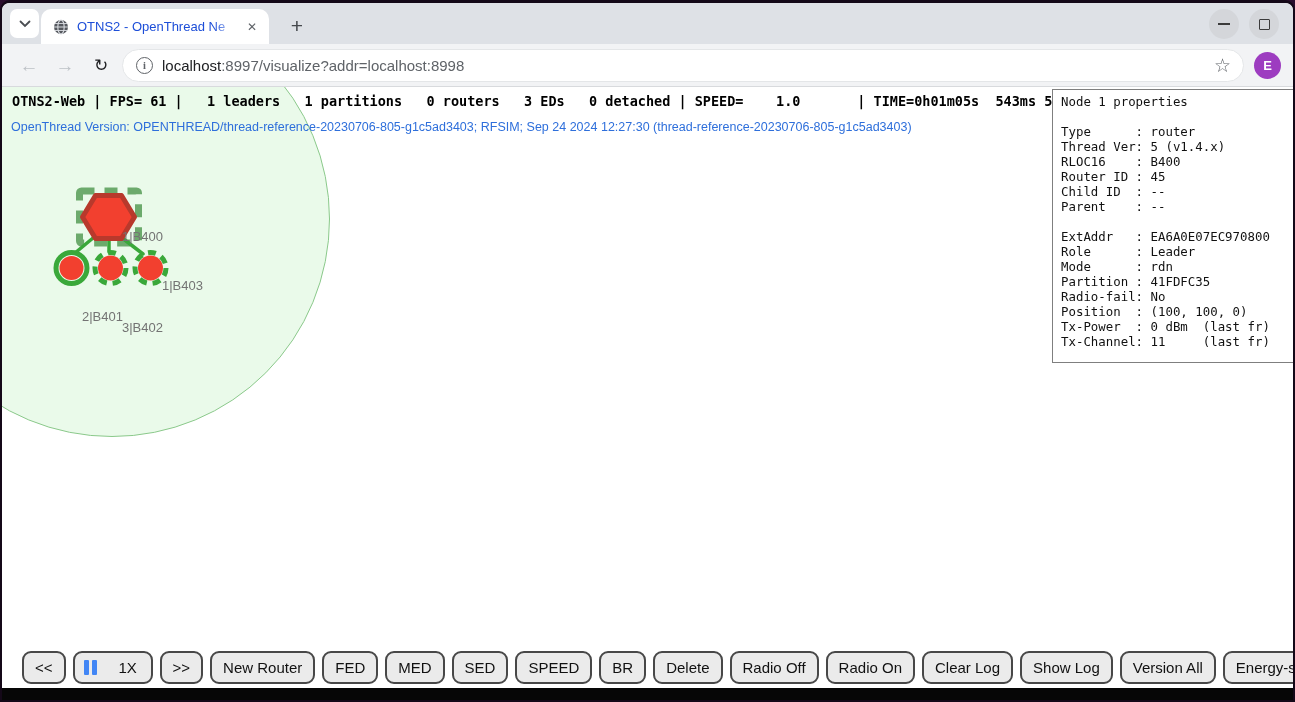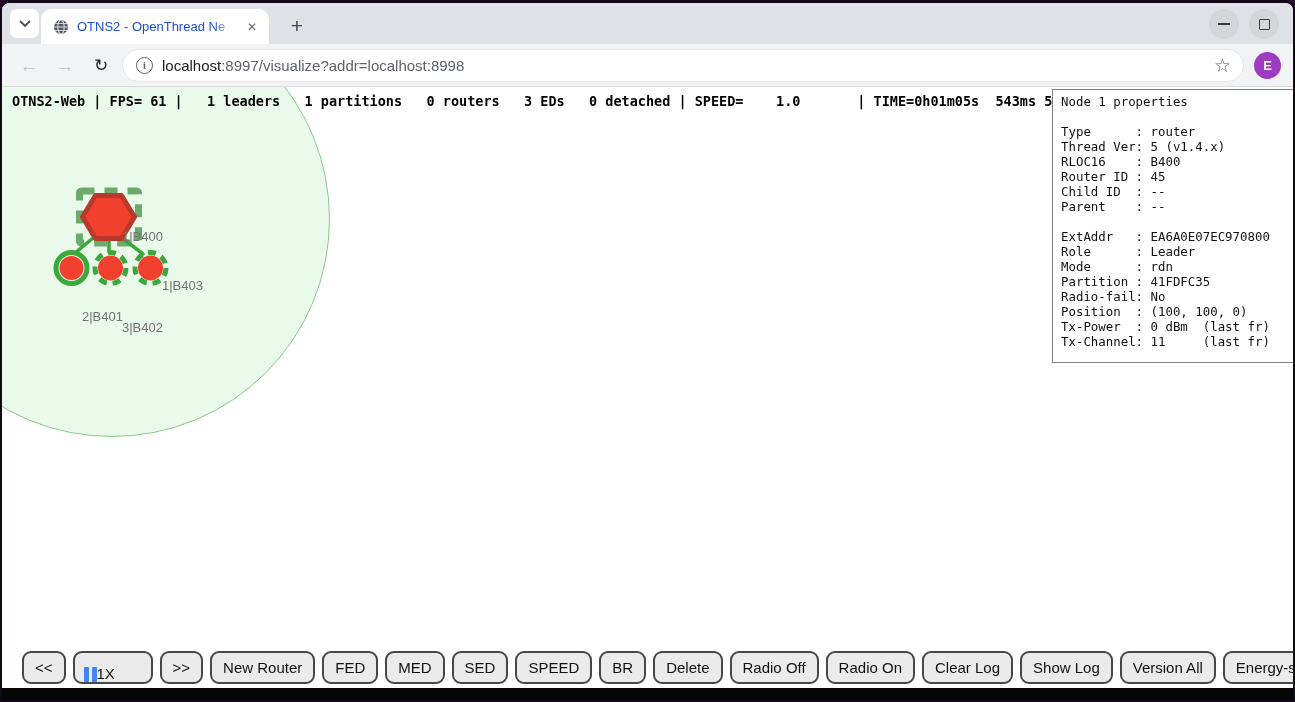--- a/index.html
+++ b/index.html
@@ -101,21 +101,21 @@
     font-family:"DejaVu Sans Mono",monospace; font-size:12.4px; line-height:15px; color:#111;
   }
   
   .btn-row{ position:absolute; left:20px; top:564px; z-index:5; display:flex; gap:7px; }
   .sim-btn{
     height:33px; background:var(--button-bg,#ebebeb); border:2px solid var(--button-border,#484848);
     border-radius:9px; font-family:"Liberation Sans",sans-serif; font-size:15px; color:#111;
     display:flex; align-items:center; justify-content:center; padding:0 11px; cursor:pointer;
     white-space:nowrap;
   }
-  .sim-btn.speed{ min-width:80px; justify-content:flex-start; gap:0; padding-left:9px;align-items:flex-end; }
+  .sim-btn.speed{ min-width:80px; justify-content:flex-start; gap:22px; padding-left:9px; }
   .pause-bars{ display:flex; gap:3px; }
   .pause-bars i{ display:block; width:5px; height:15px; background:var(--pause-blue,#4286f5); border-radius:1px; }
   .footer-strip{ position:absolute; left:0; bottom:0; width:100%; height:12px; background:#060606; }
 </style>
 </head>
 <body>
 
 <div class="window">
 
   <div class="tabstrip">
@@ -175,20 +175,21 @@
       <circle class="svg-ring dashed" cx="148.5" cy="181" r="15.5"></circle>
       <circle class="svg-red" cx="148.5" cy="181" r="12.5"></circle>
     </svg>
 
     <div class="node-label" style="left:120px; top:142px;">1|B400</div>
     <div class="node-label" style="left:80px; top:191px;margin-top:31px;">2|B401</div>
     <div class="node-label" style="left:120px; top:191px;margin-top:42px;">3|B402</div>
     <div class="node-label" style="left:160px; top:191px;">1|B403</div>
 
     <pre class="status-line">OTNS2-Web | FPS= 61 |   1 leaders   1 partitions   0 routers   3 EDs   0 detached | SPEED=    1.0       | TIME=0h01m05s  543ms 557us</pre>
+    <div class="version-line">OpenThread Version: OPENTHREAD/thread-reference-20230706-805-g1c5ad3403; RFSIM; Sep 24 2024 12:27:30 (thread-reference-20230706-805-g1c5ad3403)</div>
 
     <div class="node-panel">
       <pre id="panel-pre">Node 1 properties
 
 Type      : router
 Thread Ver: 5 (v1.4.x)
 RLOC16    : B400
 Router ID : 45
 Child ID  : --
 Parent    : --

